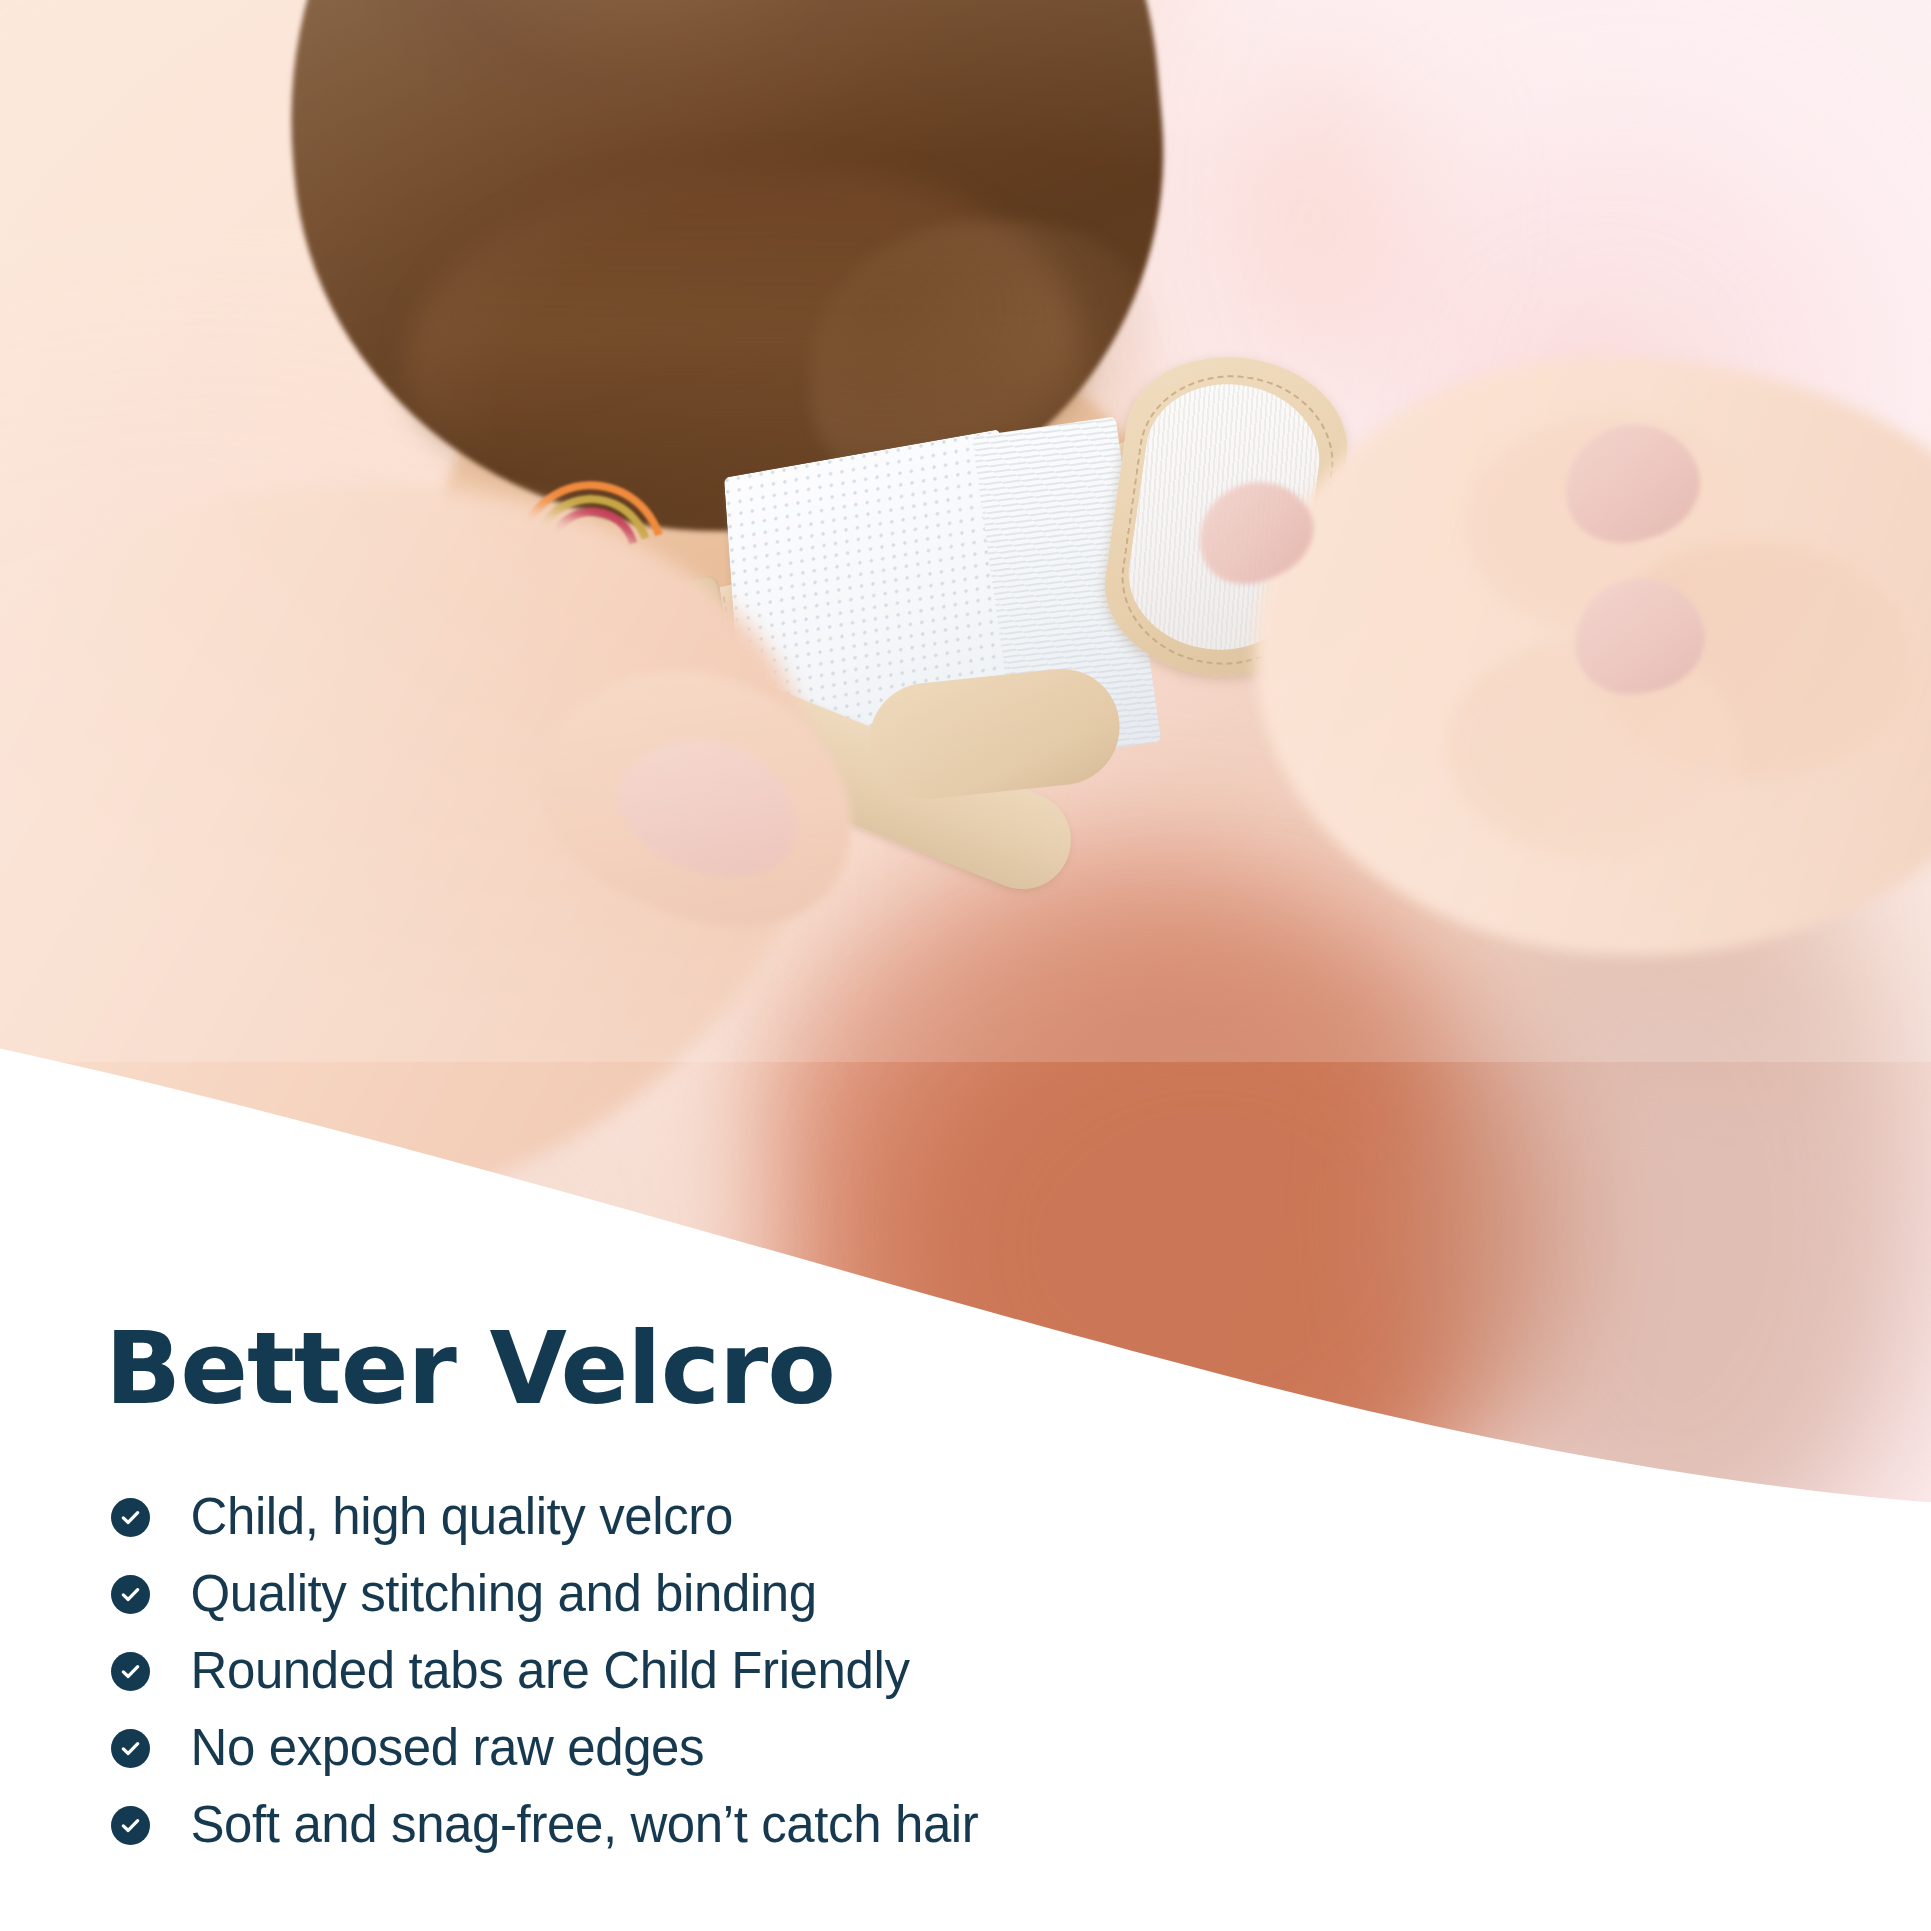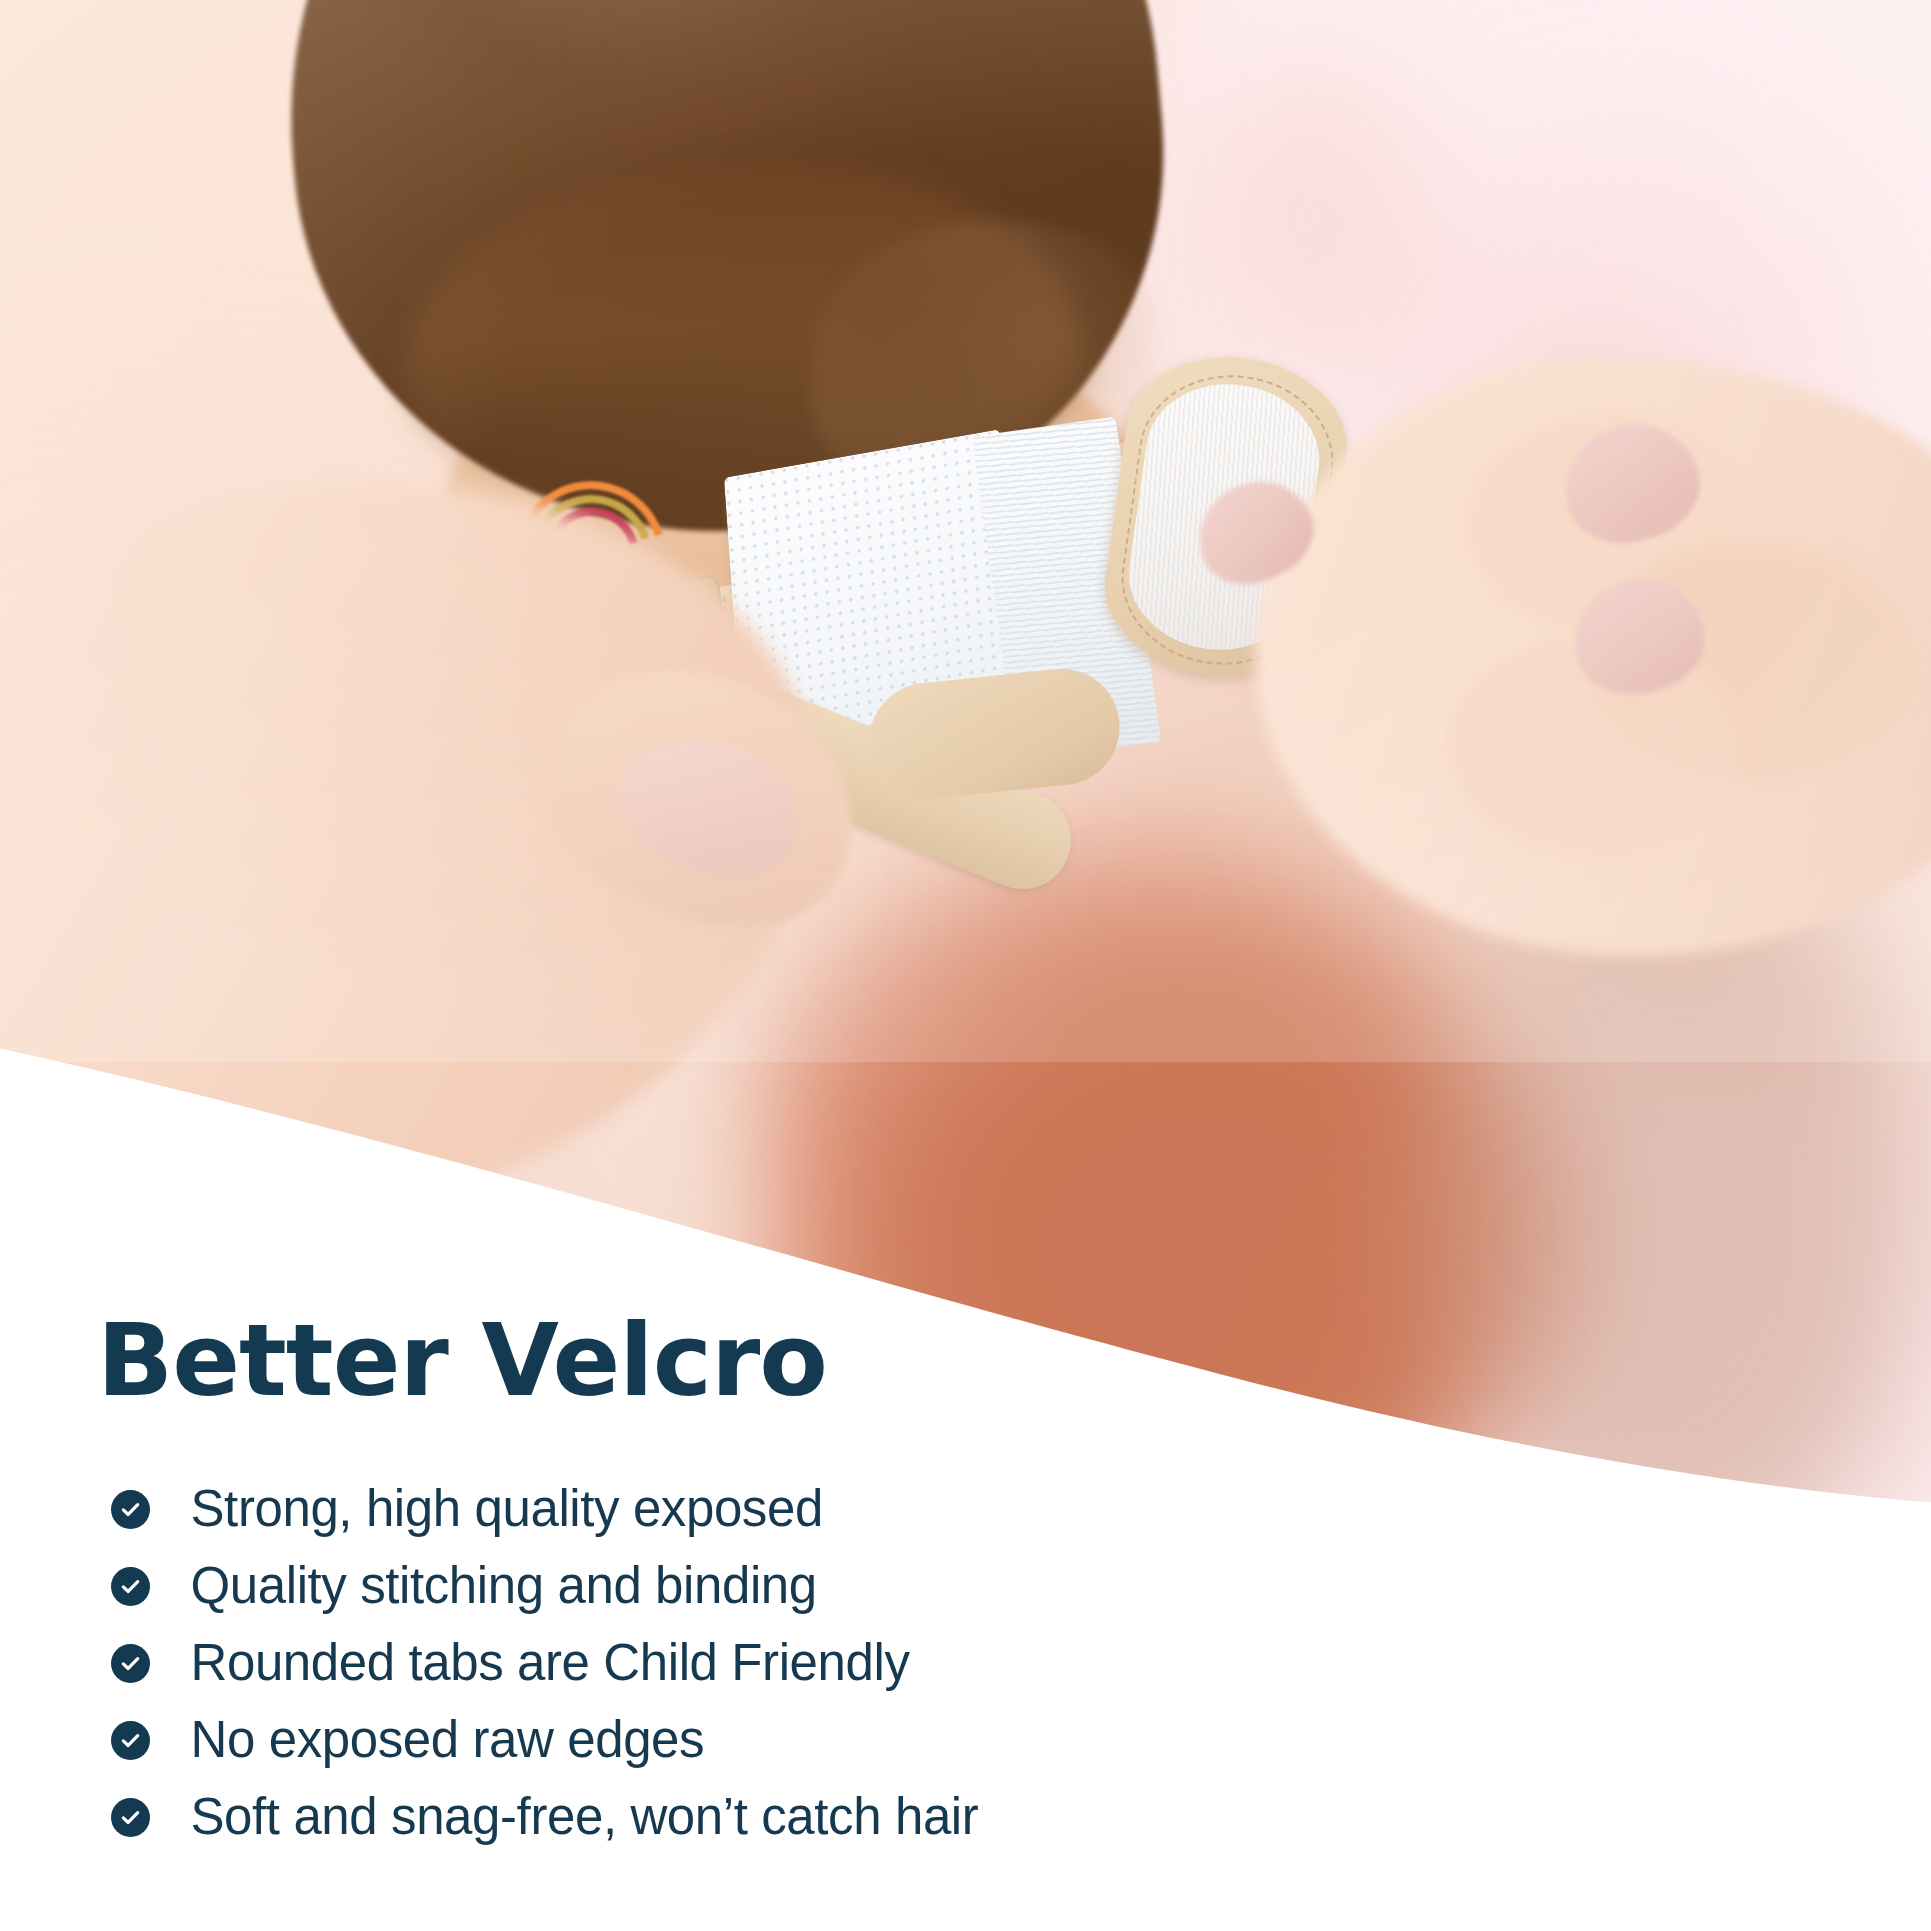--- a/index.html
+++ b/index.html
@@ -291,21 +291,21 @@
   .white-panel svg { display:block; }
 
   
   .content {
     position: absolute;
     left: 97px;
     top: 1311px;
     width: 1255px;
   }
   .headline {
-    margin: 0;
+    margin: 8px;
     font-family: "DejaVu Sans", sans-serif;
     font-weight: 700;
     font-size: 100px;
     line-height: 1.0;
     letter-spacing: -1px;
     color: #133A50;
   }
   .feature-list {
     list-style: none;
     margin: 70px 0 0 13.5px;
@@ -410,21 +410,21 @@
     <h1 class="headline">Better Velcro</h1>
 
     <ul class="feature-list">
 
       <li class="feature-item">
         <span class="check-badge">
           <svg width="23" height="23" viewBox="0 0 24 24" aria-hidden="true">
             <path d="M4.5 12.4 L9.6 17.2 L19.5 6.9" fill="none" stroke="#ffffff" stroke-width="3.4" stroke-linecap="round" stroke-linejoin="round"></path>
           </svg>
         </span>
-        <span class="feature-text">Strong, high quality exposed</span>
+        <span class="feature-text">Child, high quality velcro</span>
       </li>
 
       <li class="feature-item">
         <span class="check-badge">
           <svg width="23" height="23" viewBox="0 0 24 24" aria-hidden="true">
             <path d="M4.5 12.4 L9.6 17.2 L19.5 6.9" fill="none" stroke="#ffffff" stroke-width="3.4" stroke-linecap="round" stroke-linejoin="round"></path>
           </svg>
         </span>
         <span class="feature-text">Quality stitching and binding</span>
       </li>

